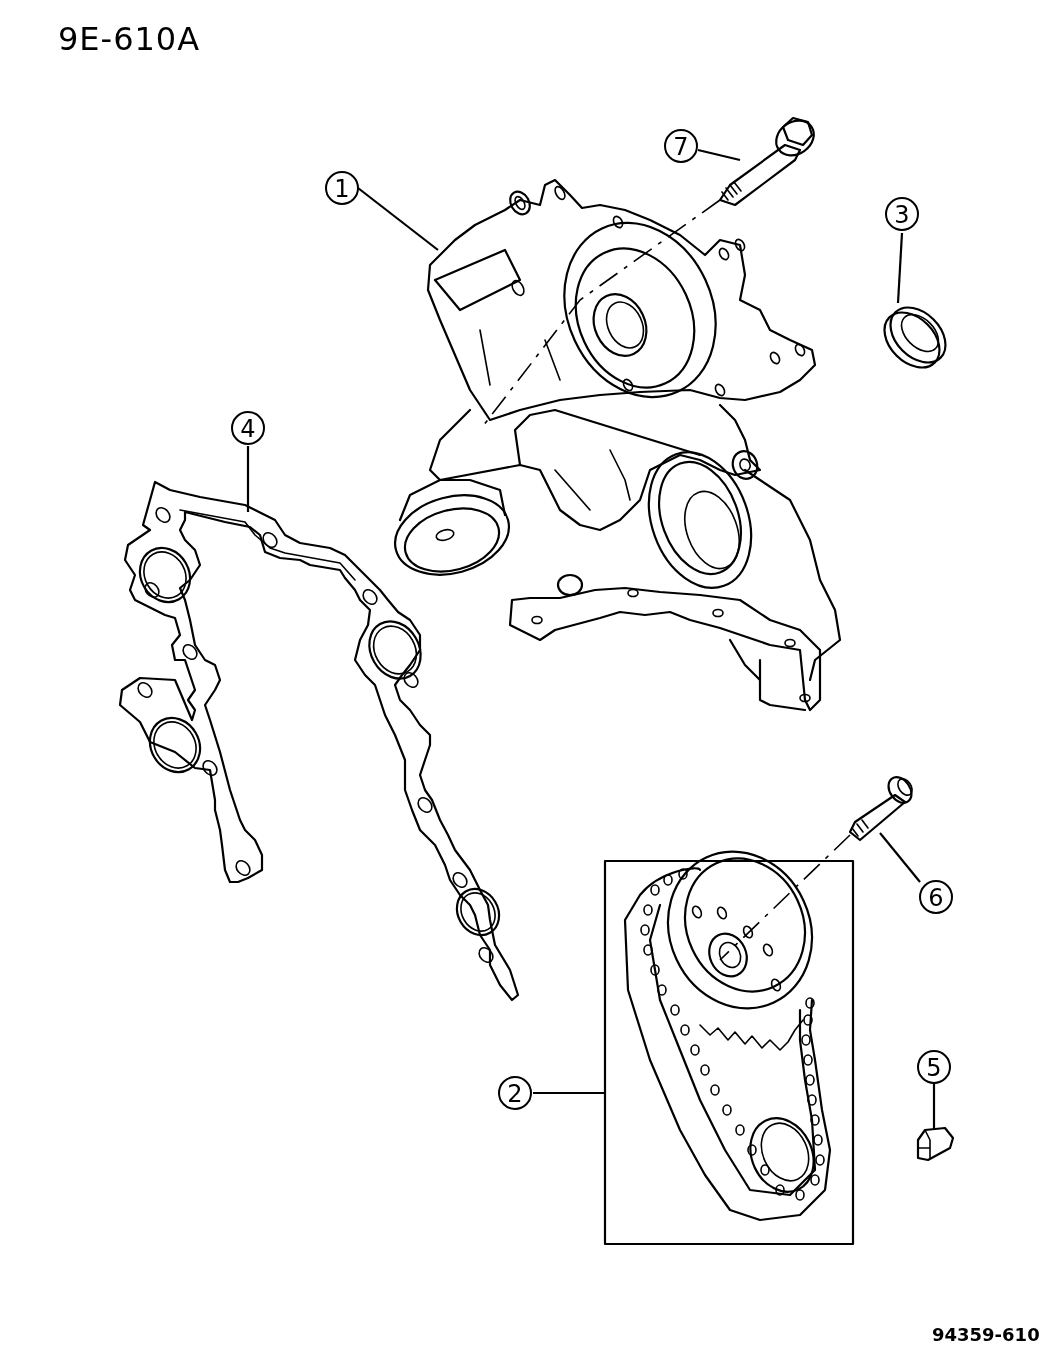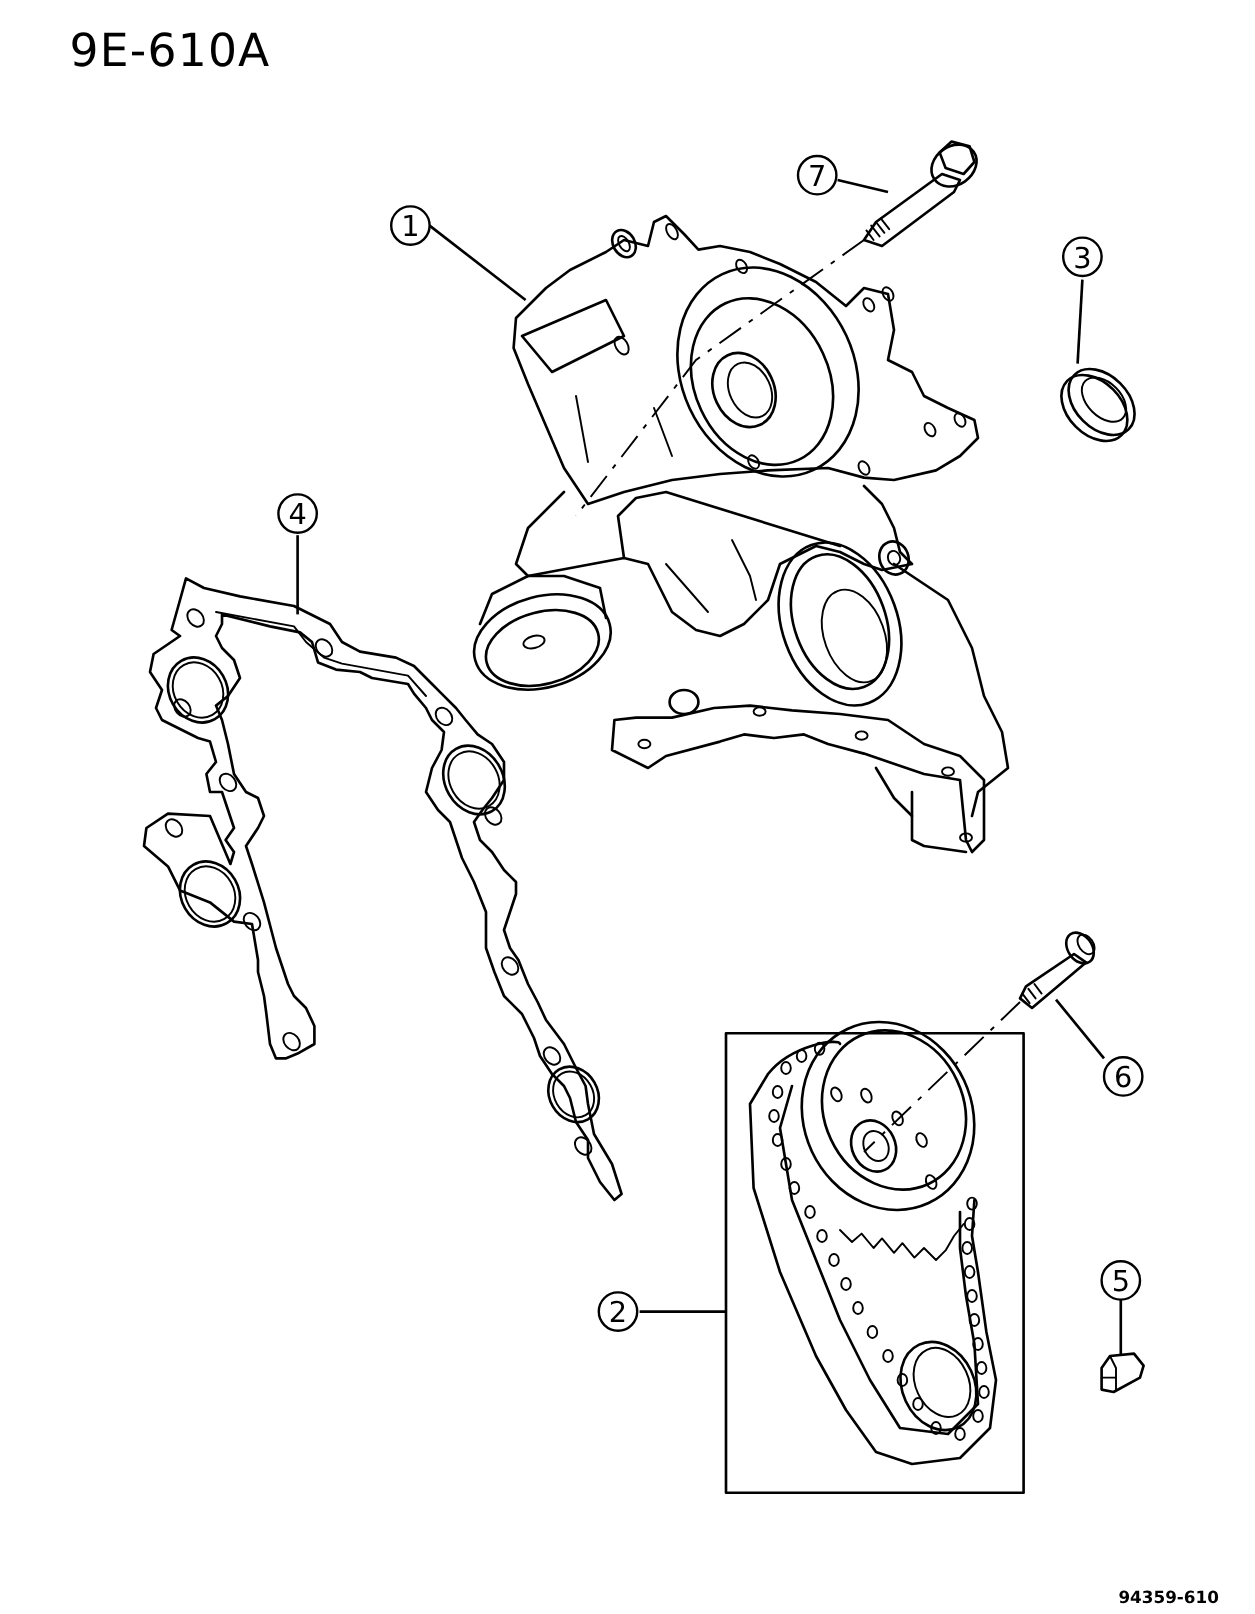--- a/index.html
+++ b/index.html
@@ -1,18 +1,18 @@
 <!DOCTYPE html>
 <html><head>
   <meta charset="utf-8">
   <style>
     html, body { margin: 0; padding: 0; background: #ffffff; }
     body { width: 1046px; height: 1345px; position: relative; overflow: hidden; font-family: "DejaVu Sans", sans-serif; }
-    .title { position: absolute; left: 58px; top: 20px; font-family: "DejaVu Sans", sans-serif; font-size: 38px; color: #000; letter-spacing: 1px; }
-    .figno { position: absolute; left: 932px; top: 1324px; font-family: "DejaVu Sans", sans-serif; font-weight: bold; font-size: 14px; color: #000; }
+    .title { position: absolute; left: 58px; top: 20px; font-family: "DejaVu Sans", sans-serif; font-size: 32px; color: #000; letter-spacing: 1px; }
+    .figno { position: absolute; left: 932px; top: 1324px; font-family: "DejaVu Sans", sans-serif; font-weight: bold; font-size: 18px; color: #000; }
     svg.diagram { position: absolute; left: 0; top: 0; }
     .ln { fill: none; stroke: #000; stroke-width: 2.2; stroke-linejoin: round; stroke-linecap: round; }
     .thin { fill: none; stroke: #000; stroke-width: 1.6; stroke-linejoin: round; stroke-linecap: round; }
     .dash { fill: none; stroke: #000; stroke-width: 1.6; stroke-dasharray: 22 8 4 8; }
     .callout circle { fill: #fff; stroke: #000; stroke-width: 2; }
     .callout text { font-family: "DejaVu Sans", sans-serif; font-size: 24px; fill: #000; text-anchor: middle; dominant-baseline: central; }
     .leader { stroke: #000; stroke-width: 2.2; fill: none; }
   </style>
 </head>
 <body>

